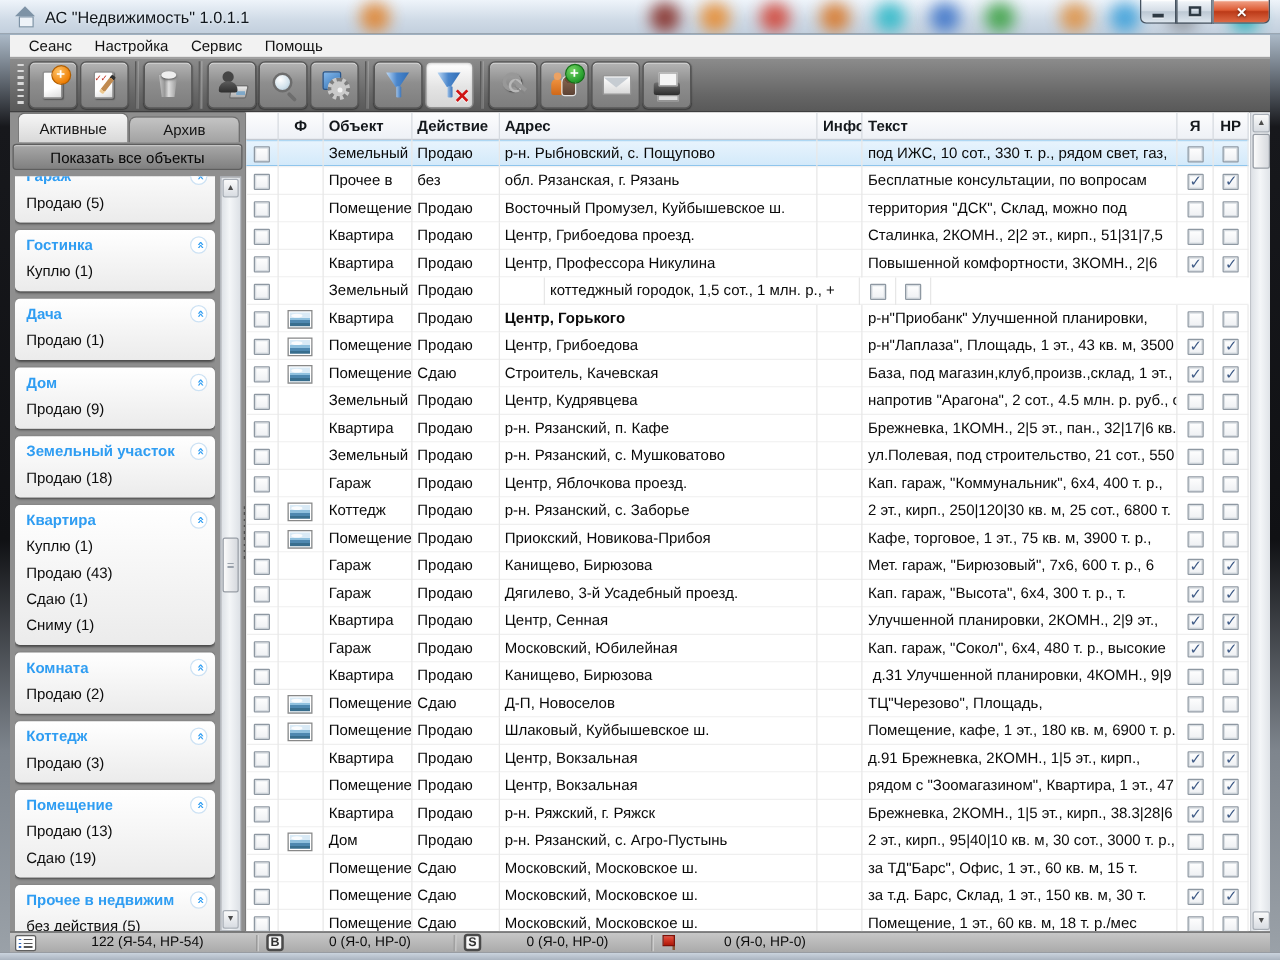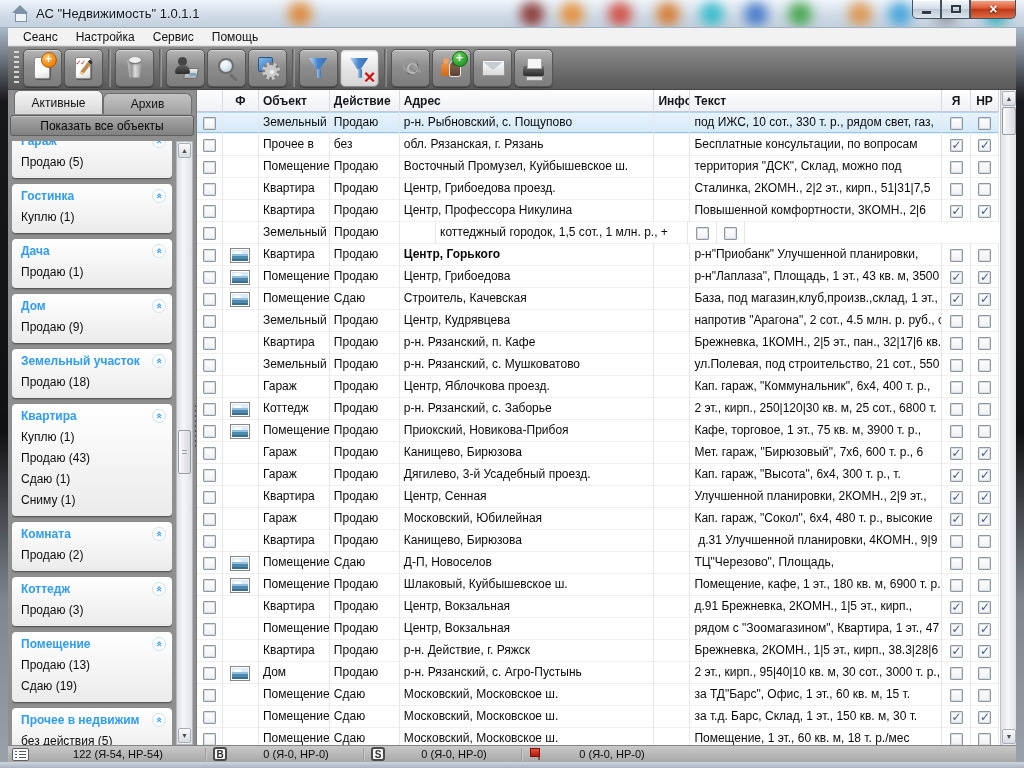--- a/index.html
+++ b/index.html
@@ -860,21 +860,21 @@
               <span class="cb on"></span>
             </div>
           </div>
           <div class="t-row">
             <div class="td cc" style="width: 26px;">
               <span class="cb"></span>
             </div>
             <div class="td cc" style="width: 36px;"></div>
             <div class="td " style="width: 71px;">Квартира</div>
             <div class="td " style="width: 70px;">Продаю</div>
-            <div class="td " style="width: 255px;">р-н. Действие, г. Ряжск</div>
+            <div class="td " style="width: 255px;">р-н. Ряжский, г. Ряжск</div>
             <div class="td " style="width: 36px;"></div>
             <div class="td " style="width: 252px;">Брежневка, 2КОМН., 1|5 эт., кирп., 38.3|28|6</div>
             <div class="td cc" style="width: 29px;">
               <span class="cb on"></span>
             </div>
             <div class="td cc" style="width: 28px;">
               <span class="cb on"></span>
             </div>
           </div>
           <div class="t-row">

